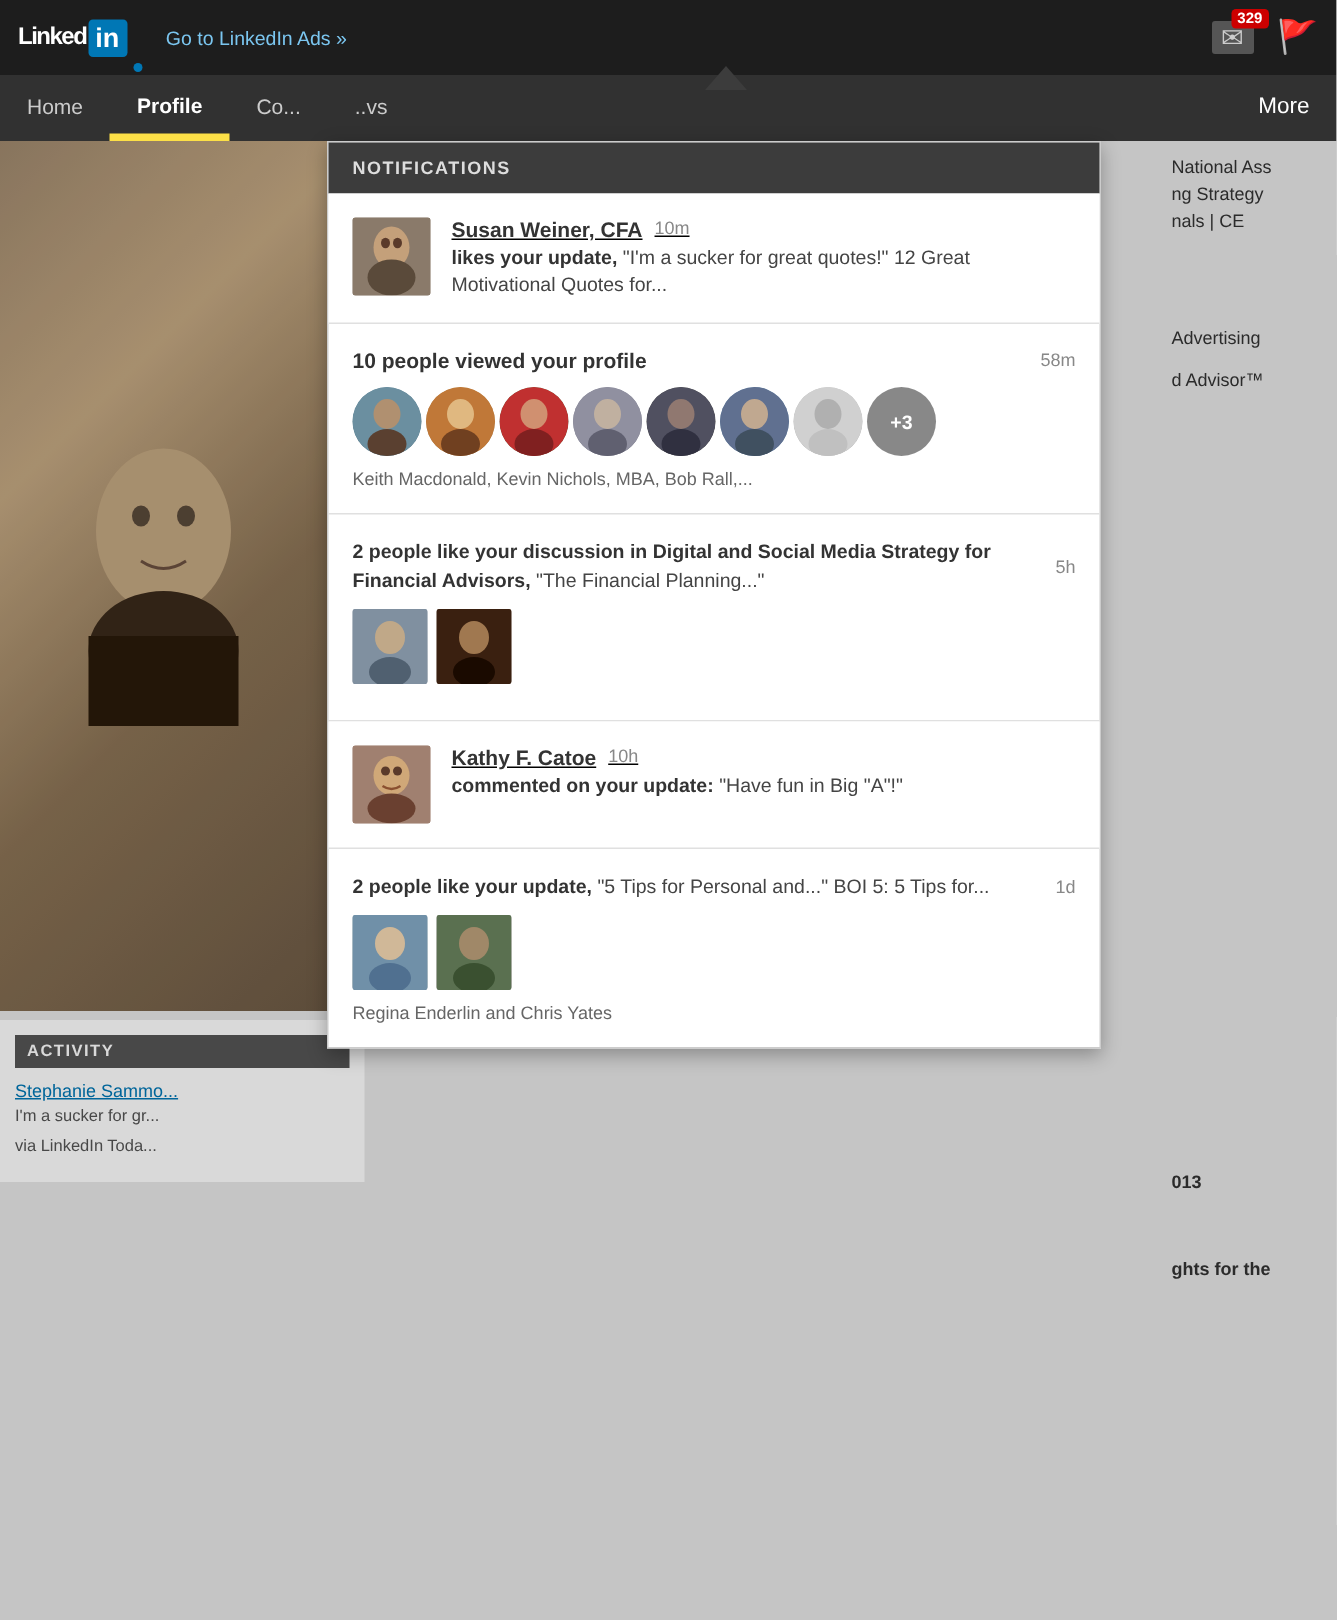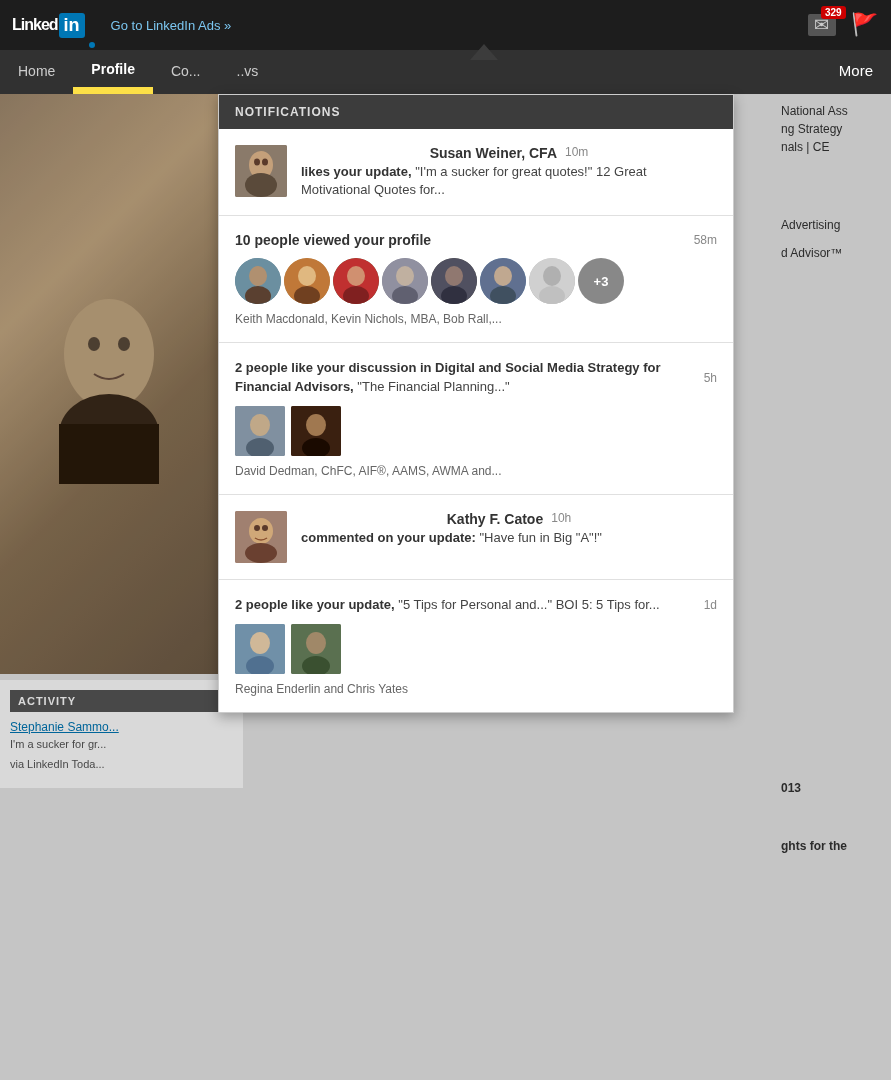--- a/index.html
+++ b/index.html
@@ -117,21 +117,21 @@
       font-size: 14px;
       padding: 0 18px;
       display: flex;
       align-items: center;
       cursor: pointer;
       border-bottom: 3px solid transparent;
     }
     .nav-item.active {
       color: white;
       font-weight: bold;
-      border-bottom: 7px solid #fde047;
+      border-bottom: 5px solid #fde047;
     }
     .nav-item.more {
       margin-left: auto;
       color: white;
       font-size: 15px;
     }
 
     
     .dropdown-arrow {
       position: absolute;
@@ -183,22 +183,23 @@
     }
     
     .avatar-susan { background: #8a7a6a; }
     .avatar-kathy { background: #a08070; }
 
     .notification-content {
       flex: 1;
     }
     .notification-top {
       display: flex;
-      justify-content: center;
+      justify-content: flex-start;
       align-items: flex-start;
+      text-decoration: underline;
     }
     .notification-name {
       font-weight: bold;
       font-size: 14px;
       color: #333;
     }
     .notification-time {
       color: #888;
       font-size: 12px;
       white-space: nowrap;
@@ -566,21 +567,20 @@
           </svg>
       </div>
       <div class="disc-avatar disc-2">
         <svg width="50" height="50" viewBox="0 0 50 50">
             <rect width="50" height="50" fill="#3a2010"></rect>
             <ellipse cx="25" cy="19" rx="10" ry="11" fill="#a07850"></ellipse>
             <ellipse cx="25" cy="42" rx="14" ry="10" fill="#1a0a00"></ellipse>
           </svg>
       </div>
     </div>
-    <div class="viewer-names">David Dedman, ChFC, AIF®, AAMS, AWMA and...</div>
   </div>
 
   <div class="notification-item">
     <div class="notification-avatar avatar-kathy">
       <svg width="52" height="52" viewBox="0 0 52 52">
         <rect width="52" height="52" fill="#a08070"></rect>
         <ellipse cx="26" cy="20" rx="12" ry="13" fill="#d0a878"></ellipse>
         <ellipse cx="22" cy="17" rx="3" ry="3" fill="#5a3a2a"></ellipse>
         <ellipse cx="30" cy="17" rx="3" ry="3" fill="#5a3a2a"></ellipse>
         <path d="M20 27 Q26 31 32 27" stroke="#8a5030" stroke-width="1.5" fill="none"></path>

